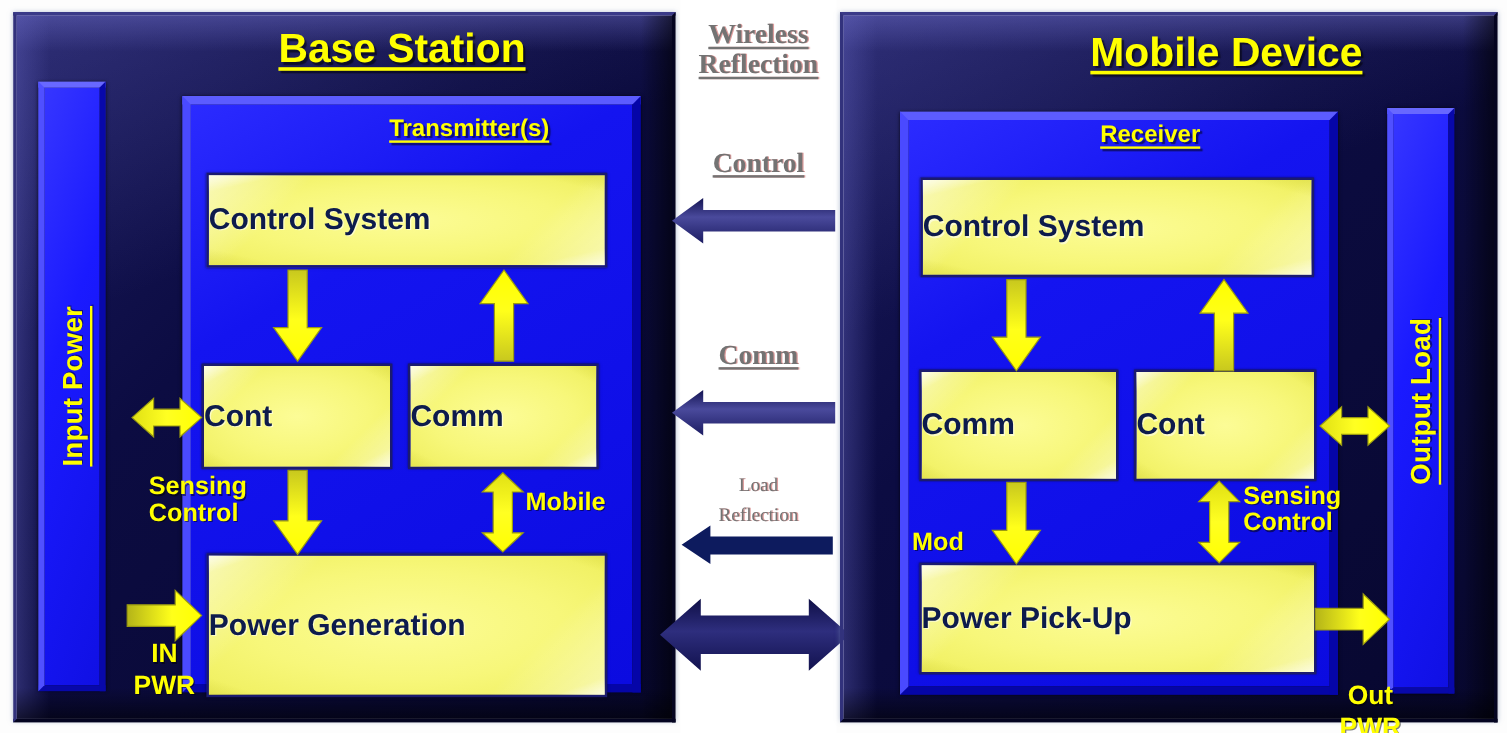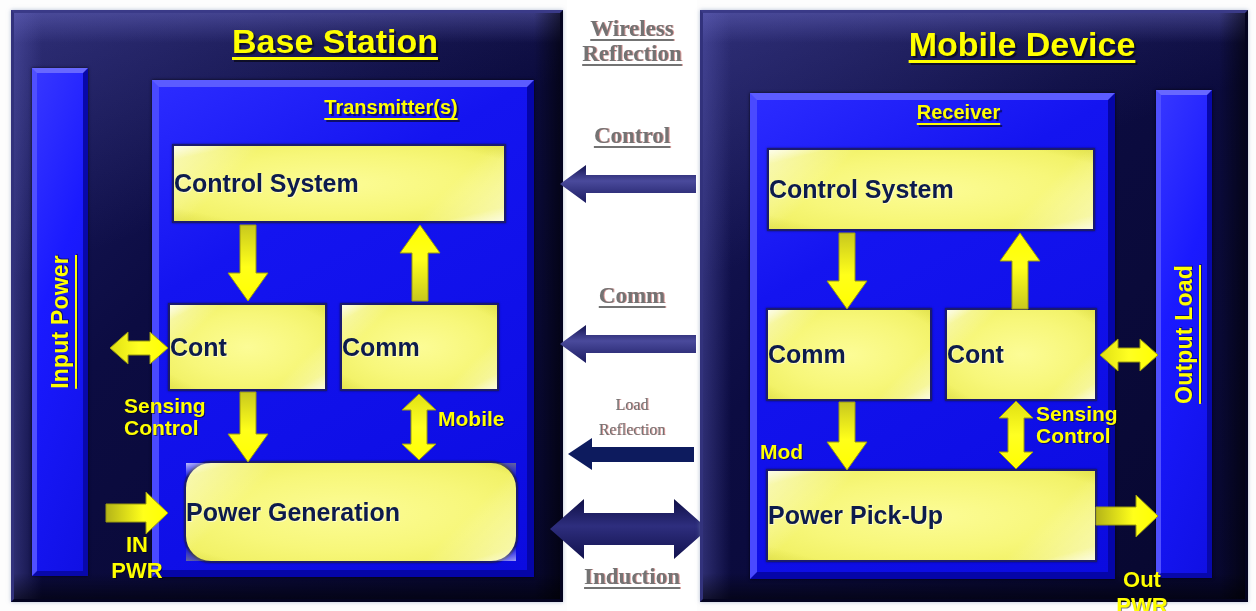--- a/index.html
+++ b/index.html
@@ -117,21 +117,21 @@
   </div>
 
   <div class="blk" style="left:168px;top:303px;width:159px;height:88px;">
     <b>Cont</b>
   </div>
 
   <div class="blk" style="left:340px;top:303px;width:159px;height:88px;">
     <b>Comm</b>
   </div>
 
-  <div class="blk" style="left:184px;top:461px;width:334px;height:102px;border-radius:27px;">
+  <div class="blk" style="left:172px;top:461px;width:334px;height:120px;">
     <b>Power Generation</b>
   </div>
 
   <div class="arw" style="left:228px;top:225px;">
     <svg width="40" height="76" viewBox="0 0 40 76">
       <defs>
           <linearGradient id="gy1" x1="0" y1="0" x2="0" y2="1">
         <stop offset="0" stop-color="#c8c81e"></stop>
             <stop offset="55%" stop-color="#ffff1a"></stop>
         <stop offset="100%" stop-color="#ffff00"></stop>
@@ -272,21 +272,20 @@
           <linearGradient id="gi3" x1="0" y1="0" x2="0" y2="1">
         <stop offset="0" stop-color="#0f0f46"></stop>
             <stop offset="45%" stop-color="#2e2e7e"></stop>
         <stop offset="100%" stop-color="#12124e"></stop>
           </linearGradient>
         </defs>
       <polygon points="0,31 34,1 34,15 124,15 124,1 158,31 124,61 124,47 34,47 34,61" fill="url(#gi3)"></polygon>
     </svg>
   </div>
 
-  <div class="nlab" style="left:552px;top:564px;">Induction</div>
 
   <div class="panel" style="left:700px;top:10px;width:548px;height:592px;">
     <div class="bev">
       <i style="left:0;top:0;width:100%;height:30px;background:linear-gradient(to bottom,rgba(110,110,200,.42),rgba(110,110,200,0));"></i>
       <i style="left:0;top:0;width:28px;height:100%;background:linear-gradient(to right,rgba(95,95,185,.4),rgba(95,95,185,0));"></i>
       <i style="right:0;top:0;width:26px;height:100%;background:linear-gradient(to left,rgba(0,0,0,.55),rgba(0,0,0,0));"></i>
       <i style="left:0;bottom:0;width:100%;height:26px;background:linear-gradient(to top,rgba(0,0,0,.55),rgba(0,0,0,0));"></i>
     </div>
   </div>
 

